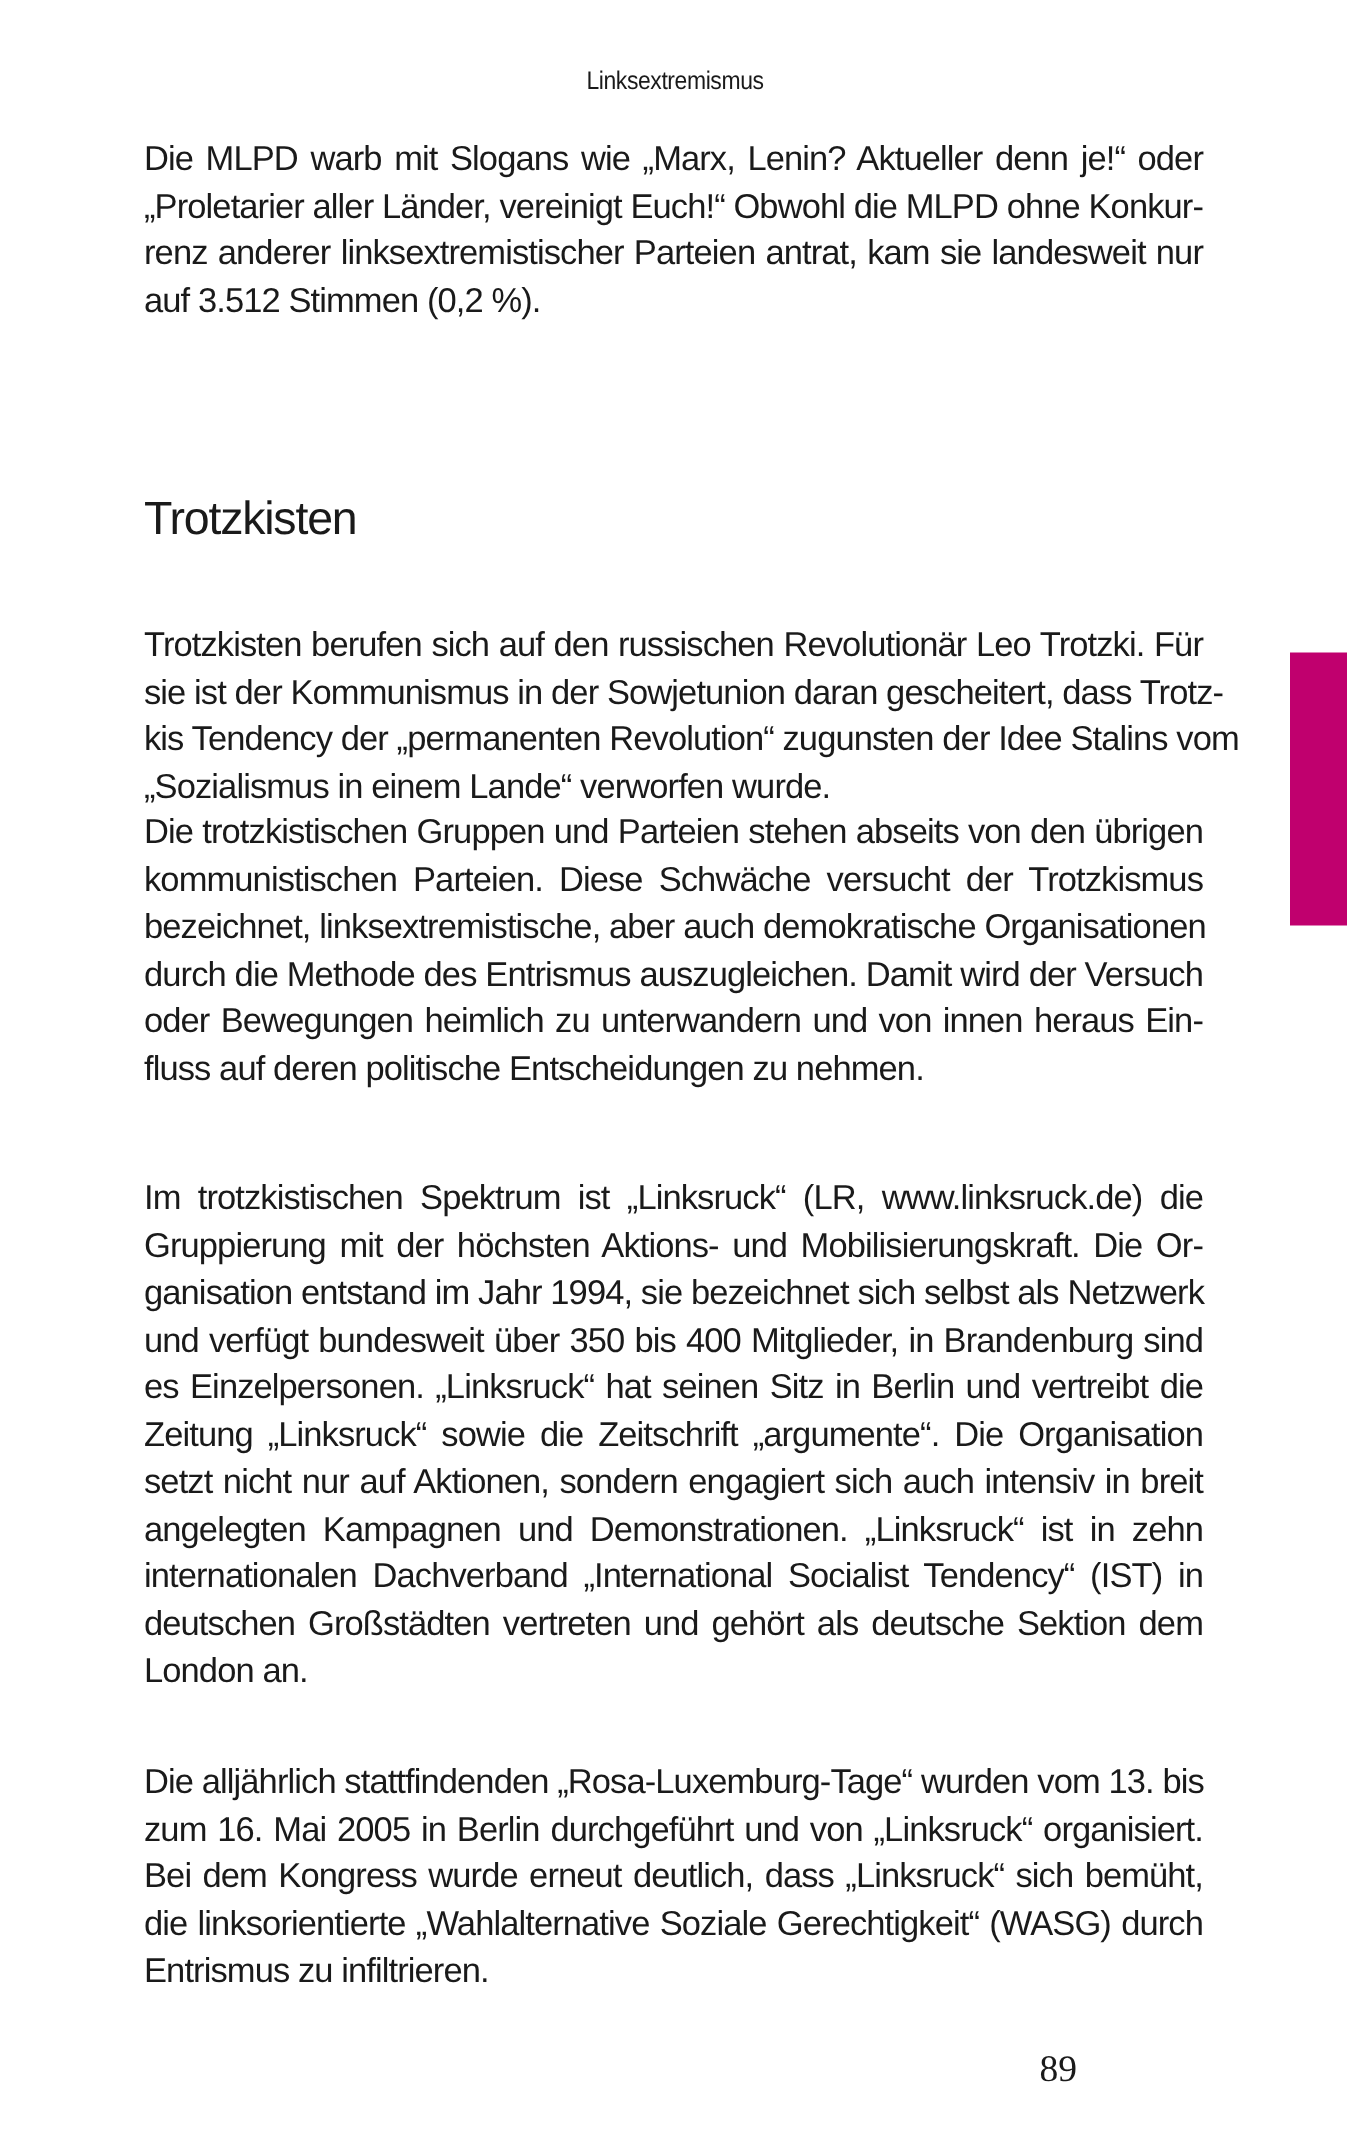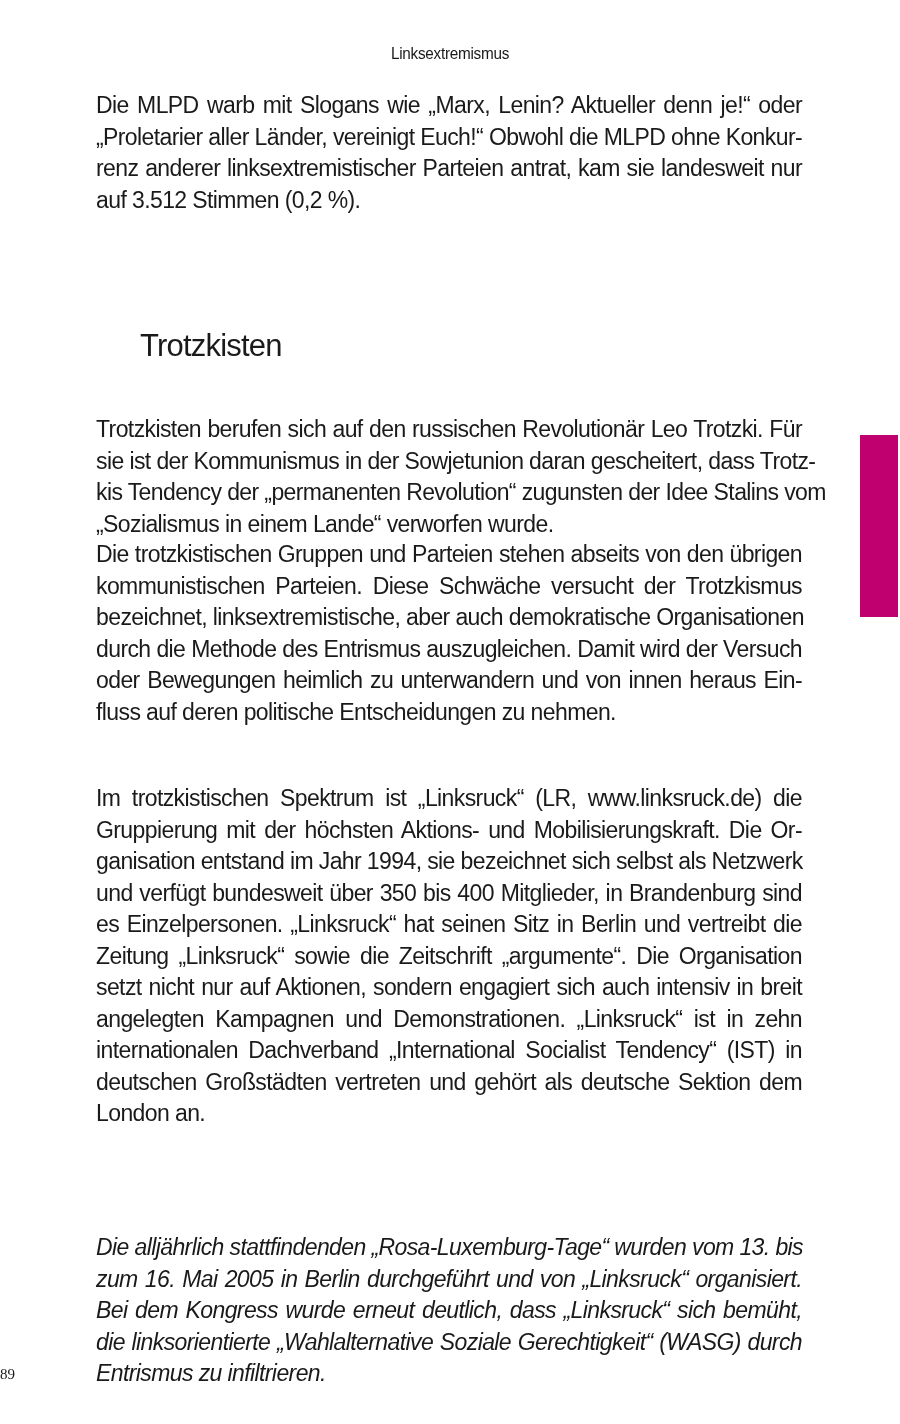--- a/index.html
+++ b/index.html
@@ -8,39 +8,39 @@
     .running-head { position: absolute; top: 44px; left: 0; width: 900px; text-align: center;
                     font-size: 17px; letter-spacing: -0.3px; transform: scaleX(0.9); }
     .content { position: absolute; left: 96px; width: 706px; }
     .line { display: block; height: 31.5px; line-height: 31.5px; font-size: 23px;
             white-space: nowrap; text-align: justify; text-align-last: justify;
             letter-spacing: -0.6px; transform-origin: left center; }
     .line.last { text-align-last: left; }
     .para { position: absolute; left: 0; width: 706px; }
     .heading { position: absolute; left: 0; font-size: 31px; letter-spacing: -0.8px; }
     .tab-marker { position: absolute; left: 860px; top: 435px; width: 38px; height: 182px; }
-    .page-number { position: absolute; top: 1366px; left: 0; width: 718px; text-align: left;
-                   font-family: "Liberation Serif", serif; font-size: 15px; }
+    .page-number { position: absolute; top: 1366px; left: 0; width: 718px; text-align: right;
+                   font-family: "Liberation Serif", serif; font-size: 25px; }
   </style>
 </head>
 <body>
 
 <div class="running-head">Linksextremismus</div>
 
 <div class="tab-marker" style="background: rgb(192, 0, 110);"></div>
 
 <div class="content">
   <div class="para" style="top:90px;">
       <span class="line">Die MLPD warb mit Slogans wie „Marx, Lenin? Aktueller denn je!“ oder</span>
       <span class="line">„Proletarier aller Länder, vereinigt Euch!“ Obwohl die MLPD ohne Konkur-</span>
       <span class="line">renz anderer linksextremistischer Parteien antrat, kam sie landesweit nur</span>
       <span class="line last">auf 3.512 Stimmen (0,2 %).</span>
     </div>
 
-  <div class="heading" style="top:328px;margin-left:44px;">Trotzkisten</div>
+  <div class="heading" style="top:328px;">Trotzkisten</div>
 
   <div class="para" style="top:414px;">
       <span class="line">Trotzkisten berufen sich auf den russischen Revolutionär Leo Trotzki. Für</span>
       <span class="line">sie ist der Kommunismus in der Sowjetunion daran gescheitert, dass Trotz-</span>
       <span class="line">kis Tendency der „permanenten Revolution“ zugunsten der Idee Stalins vom</span>
       <span class="line last">„Sozialismus in einem Lande“ verworfen wurde.</span>
     </div>
   <div class="para" style="top:539px;">
       <span class="line">Die trotzkistischen Gruppen und Parteien stehen abseits von den übrigen</span>
       <span class="line">kommunistischen Parteien. Diese Schwäche versucht der Trotzkismus</span>
@@ -55,21 +55,21 @@
       <span class="line">ganisation entstand im Jahr 1994, sie bezeichnet sich selbst als Netzwerk</span>
       <span class="line">und verfügt bundesweit über 350 bis 400 Mitglieder, in Brandenburg sind</span>
       <span class="line">es Einzelpersonen. „Linksruck“ hat seinen Sitz in Berlin und vertreibt die</span>
       <span class="line">Zeitung „Linksruck“ sowie die Zeitschrift „argumente“. Die Organisation</span>
       <span class="line">setzt nicht nur auf Aktionen, sondern engagiert sich auch intensiv in breit</span>
       <span class="line">angelegten Kampagnen und Demonstrationen. „Linksruck“ ist in zehn</span>
       <span class="line">internationalen Dachverband „International Socialist Tendency“ (IST) in</span>
       <span class="line">deutschen Großstädten vertreten und gehört als deutsche Sektion dem</span>
       <span class="line last">London an.</span>
     </div>
-  <div class="para" style="top:1232px;font-style:italic;">
+  <div class="para" style="top:1172px;">
       <span class="line">Die alljährlich stattfindenden „Rosa-Luxemburg-Tage“ wurden vom 13. bis</span>
       <span class="line">zum 16. Mai 2005 in Berlin durchgeführt und von „Linksruck“ organisiert.</span>
       <span class="line">Bei dem Kongress wurde erneut deutlich, dass „Linksruck“ sich bemüht,</span>
       <span class="line">die linksorientierte „Wahlalternative Soziale Gerechtigkeit“ (WASG) durch</span>
       <span class="line last">Entrismus zu infiltrieren.</span>
     </div>
 </div>
 
 <div class="page-number">89</div>
 

